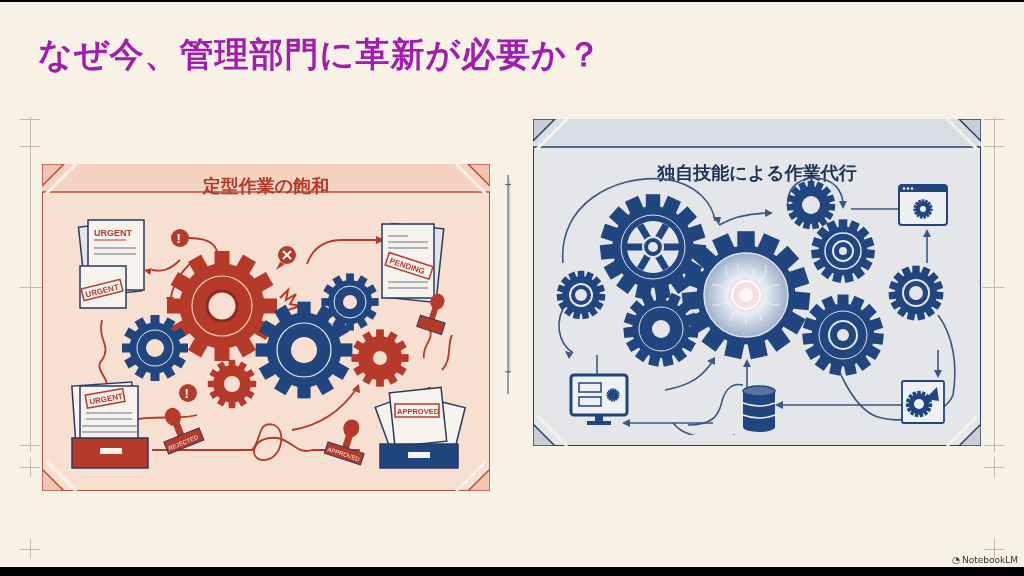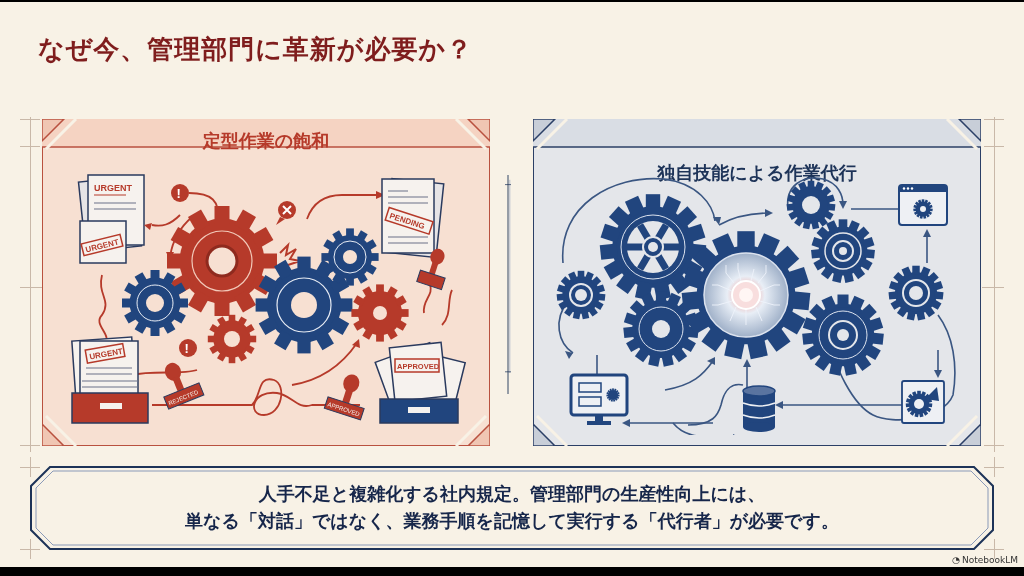--- a/index.html
+++ b/index.html
@@ -1,23 +1,23 @@
 <!DOCTYPE html>
 <html><head>
 <meta charset="utf-8">
 <style>
   html,body{margin:0;padding:0;}
   body{width:1024px;height:576px;overflow:hidden;background:#000;position:relative;font-family:"DejaVu Sans","Liberation Sans",sans-serif;}
   .slide{position:absolute;left:0;top:2px;width:1024px;height:565px;background:#f8f2e6;overflow:hidden;}
-  .title{position:absolute;left:38px;top:30px;font-size:26px;font-weight:bold;color:#7f1d1d;letter-spacing:1px;}
+  .title{position:absolute;left:38px;top:30px;font-size:34px;font-weight:bold;color:#a21caf;letter-spacing:1px;}
   .guide{position:absolute;background:#c9b8a8;}
   .panel{position:absolute;top:117px;height:327px;}
   .panel svg.frame{position:absolute;left:0;top:0;}
   .panel-title{position:absolute;left:0;right:0;top:10px;height:26px;text-align:center;font-size:18px;font-weight:bold;}
-  .left{left:42px;width:448px;}
+  .left{left:42px;width:448px;margin-top:45px;}
   .right{left:533px;width:448px;}
   .left .panel-title{color:#b63a2a;}
   .right .panel-title{color:#1d3358;margin-top:32px;}
   .art{position:absolute;left:0;top:46px;}
   .divider{position:absolute;left:508px;top:100px;width:6px;height:365px;}
   .caption{position:absolute;left:30px;top:464px;width:964px;height:84px;}
   .caption-text{position:absolute;left:0;right:0;top:14px;text-align:center;font-size:18px;font-weight:bold;color:#16264a;line-height:27px;}
   .brand{position:absolute;right:6px;bottom:2px;font-size:9px;color:#333;font-weight:normal;}
   .brand .ic{display:inline-block;font-size:9px;margin-right:2px;}
 </style>
@@ -405,27 +405,17 @@
         <rect x="369" y="216" width="42" height="42" rx="2" fill="#eef0f4" stroke="#21457e" stroke-width="1.8"></rect>
         <g transform="translate(386,239)">
             <use href="#gearB" transform="scale(0.3)"></use>
             <circle r="5" fill="#eef0f4"></circle>
           </g>
         <path d="M392,234 L404,222 L406,236 Z" fill="#21457e"></path>
       </g>
     </svg>
   </div>
 
-  <div class="caption">
-    <svg width="964" height="84" viewBox="0 0 964 84" style="position:absolute;left:0;top:0;">
-      <polygon points="20,1 944,1 963,20 963,64 944,83 20,83 1,64 1,20" fill="#f8f2e6" stroke="#1d3358" stroke-width="2"></polygon>
-      <polygon points="23,5 941,5 958,22 958,62 941,79 23,79 6,62 6,22" fill="none" stroke="#8a9ab8" stroke-width="1"></polygon>
-    </svg>
-    <div class="caption-text">
-      <div>人手不足と複雑化する社内規定。管理部門の生産性向上には、</div>
-      <div>単なる「対話」ではなく、業務手順を記憶して実行する「代行者」が必要です。</div>
-    </div>
-  </div>
 
   <div class="brand">
     <span class="ic">◔</span><span>NotebookLM</span>
   </div>
 </div>
 
 </body></html>

